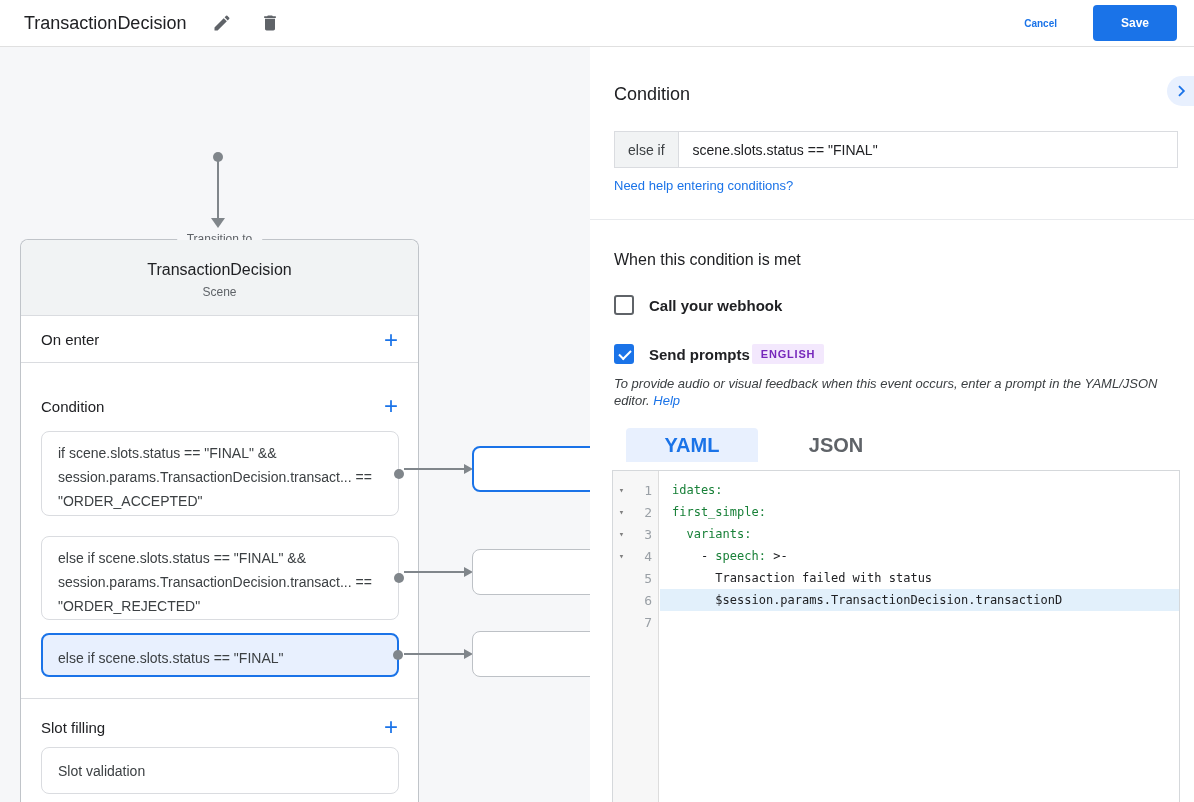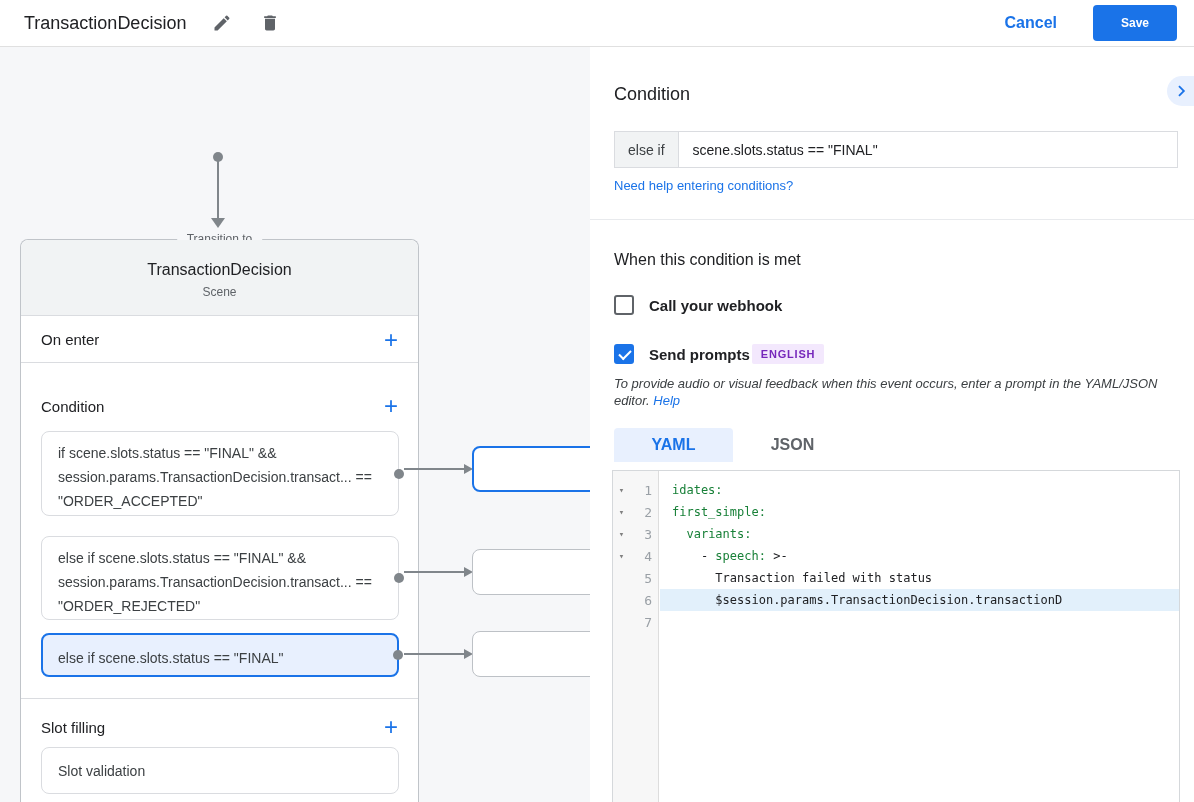--- a/index.html
+++ b/index.html
@@ -7,21 +7,21 @@
   body { font-family:"Liberation Sans","DejaVu Sans",sans-serif; color:#202124; background:#fff; }
   .app { position:relative; width:1194px; height:802px; overflow:hidden; background:#f6f7f9; }
 
   
   .topbar { position:absolute; top:0; left:0; right:0; height:47px; background:#fff;
             border-bottom:1px solid #e0e0e0; display:flex; align-items:center; z-index:20; }
   .topbar .title { font-size:18px; color:#202124; margin-left:24px; }
   .topbar .icon-btn { width:24px; height:24px; margin-left:24px; cursor:pointer; display:flex; align-items:center; justify-content:center; }
   .topbar .icon-btn svg { width:20px; height:20px; fill:#5f6368; }
   .topbar .spacer { flex:1; }
-  .cancel-btn { color:#1a73e8; font-size:16px; font-weight:700; cursor:pointer; margin-right:36px; }
+  .cancel-btn { color:#1a73e8; font-size:10px; font-weight:700; cursor:pointer; margin-right:36px; }
   .save-btn { background:#1a73e8; color:#fff; font-size:12px; font-weight:700; border:none;
               border-radius:4px; height:36px; padding:0 28px; margin-right:17px; cursor:pointer; }
 
   
   .canvas { position:absolute; top:47px; left:0; right:0; bottom:0; }
 
   .fieldset-box { position:absolute; background:#fff; border:1px solid #9aa0a6; border-radius:8px; }
   .legend { position:absolute; top:-8px; left:50%; transform:translateX(-50%);
             background:#f6f7f9; padding:0 10px; font-size:12px; color:#5f6368; white-space:nowrap; }
 
@@ -97,22 +97,22 @@
   .checkbox.checked::after { content:''; position:absolute; left:3px; top:4px; width:10px; height:5px;
                              border-left:2px solid #fff; border-bottom:2px solid #fff; transform:rotate(-45deg); }
   .check-label { font-size:15px; font-weight:700; color:#202124; }
   .lang-badge { margin-left:2px; background:#f3e8fd; color:#7627bb; font-size:11px; font-weight:700;
                 letter-spacing:0.8px; padding:4px 9px; border-radius:2px; }
 
   .hint { position:absolute; left:24px; top:328px; width:566px; font-size:13px; line-height:17px; color:#3c4043;font-style:italic; }
   .hint a { color:#1a73e8; text-decoration:none; cursor:pointer; }
 
   .tabs { position:absolute; left:24px; top:381px; display:flex; }
-  .tab { width:119px; height:34px; display:flex; align-items:center; justify-content:center;
-         font-size:16px; font-weight:700; color:#5f6368; cursor:pointer; border-radius:4px 4px 0 0; }
+  .tab { width:132px; height:34px; display:flex; align-items:center; justify-content:center;
+         font-size:20px; font-weight:700; color:#5f6368; cursor:pointer; border-radius:4px 4px 0 0;margin-left:12px; }
   .tab.active { background:#e8f0fe; color:#1a73e8; }
 
   .editor { position:absolute; left:22px; top:423px; width:568px; height:339px; background:#fff;
             border:1px solid #d5d8db; overflow:hidden; font-family:"DejaVu Sans Mono",monospace; }
   .gutter-bg { position:absolute; left:0; top:0; bottom:0; width:46px; background:#f7f7f7; border-right:1px solid #ddd; }
   .code-lines { position:absolute; left:0; top:8px; right:0; }
   .code-line { display:flex; height:22px; position:relative; align-items:center; }
   .code-line.active::before { content:''; position:absolute; left:47px; right:0; top:0; bottom:0; background:#e2f0fb; }
   .fold { width:17px; text-align:center; font-size:9px; color:#808080; z-index:1; }
   .lnum { width:22px; text-align:right; padding-right:0; color:#9aa0a6; font-size:13px; z-index:1; }

